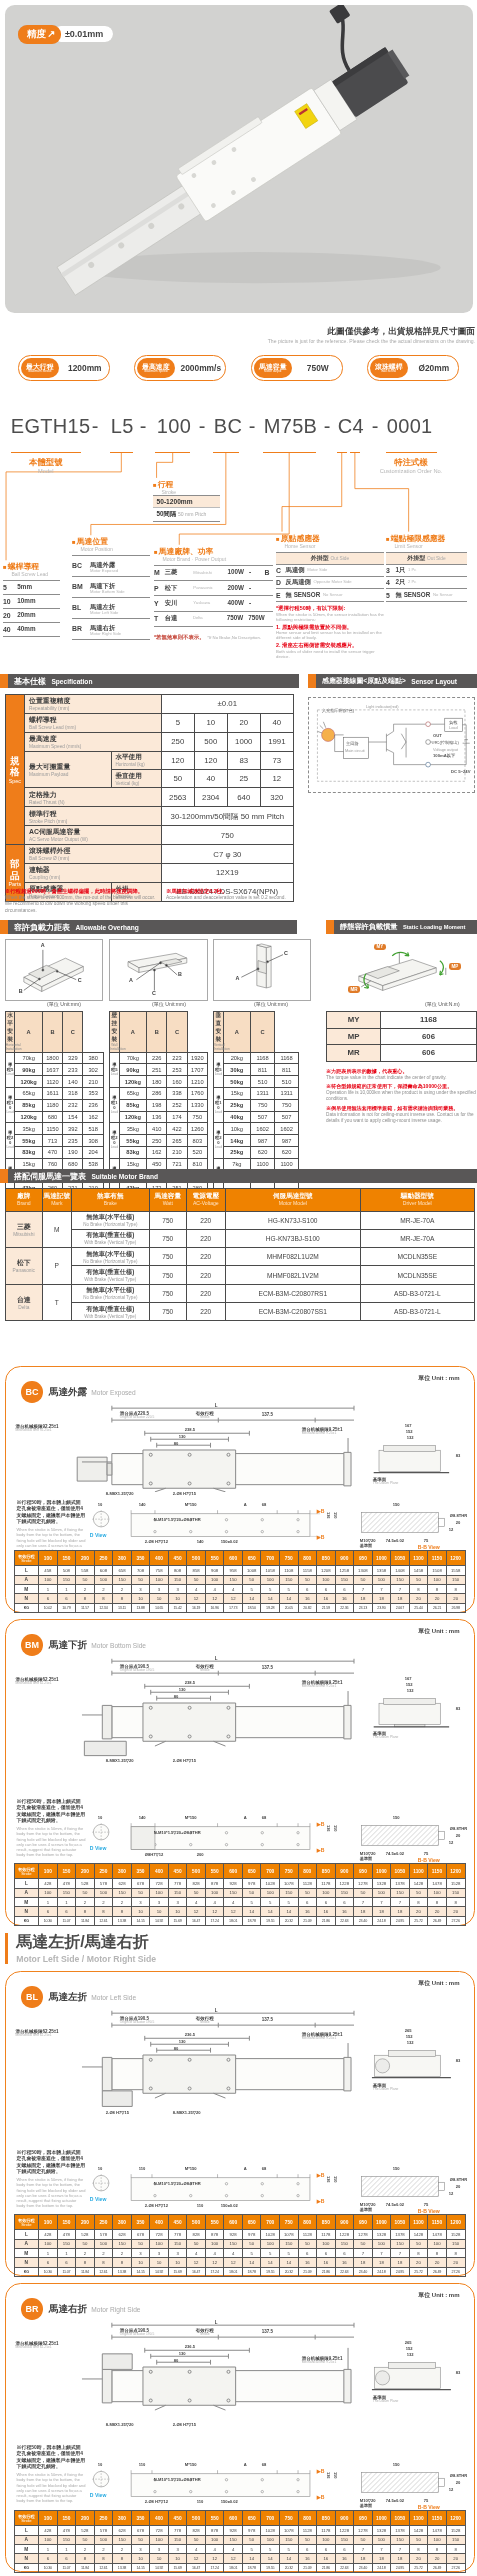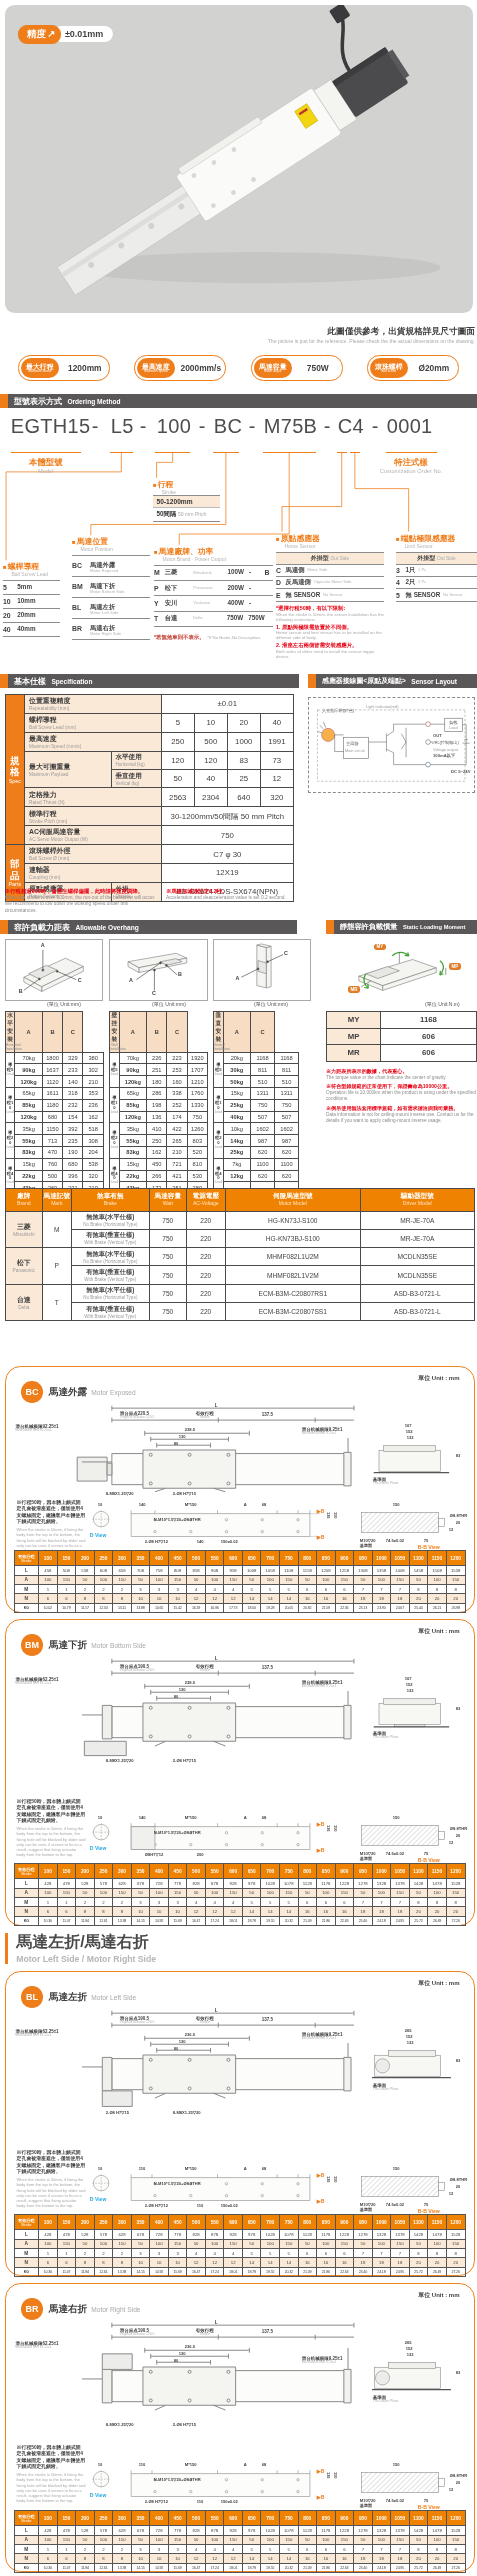--- a/index.html
+++ b/index.html
@@ -180,24 +180,20 @@
     <div class="pv">750W</div>
   </div>
   <div class="pill" style="left:367px">
     <div class="po">
         <span class="z">滾珠螺桿</span>
         <span class="e">Ball Screw</span>
       </div>
     <div class="pv">Ø20mm</div>
   </div>
 
-  <div class="sbar" style="left:0;top:394px;width:478px">
-    <span class="z">型號表示方式</span>
-    <span class="e">Ordering Method</span>
-  </div>
   <div id="code">
     <span style="left:0">EGTH15</span>
     <span style="left:81px">-</span>
     <span style="left:100px">L5</span>
     <span style="left:129px">-</span>
     <span style="left:146px">100</span>
     <span style="left:188px">-</span>
     <span style="left:203px">BC</span>
     <span style="left:238px">-</span>
     <span style="left:253px">M75B</span>
@@ -330,21 +326,21 @@
     <div style="margin-top:3.6px">
       <div class="rnote">*選擇行程50時，有以下限制:</div>
       <div class="gnote">When the stroke is 50mm, the sensor installation has the following restrictions:</div>
       <div class="rnote">1. 原點與極限需放置於不同側。</div>
       <div class="gnote">Home sensor and limit sensor has to be installed on the different side of body.</div>
       <div class="rnote">2. 滑座左右兩側皆需安裝感應片。</div>
       <div class="gnote">Both sides of slider need to install the sensor trigger device.</div>
     </div>
   </div>
 
-  <div class="oblock" style="left:396px;top:532px;width:81px">
+  <div class="oblock" style="left:386px;top:532px;width:81px">
     <div class="obhead" style="margin-bottom:2.4px"><span class="z">端點極限感應器</span><div class="e" style="margin-left:8.4px">Limit Sensor</div></div>
     <div class="subbar" style="height:10.8px;line-height:10.8px"><span>外掛型</span> <i>Out Side</i></div>
     <div class="obrow" style="height:11.4px"><span class="cd" style="flex-basis:9.6px">3</span><span class="lz">1只</span>&nbsp;<span class="le">1 Pc</span></div>
     <div class="obrow" style="height:11.4px"><span class="cd" style="flex-basis:9.6px">4</span><span class="lz">2只</span>&nbsp;<span class="le">2 Pc</span></div>
     <div class="obrow" style="height:11.4px;border-bottom:0.6px solid #8c8c8c"><span class="cd" style="flex-basis:9.6px">5</span><span class="lz">無 SENSOR</span>&nbsp;<span class="le">No Sensor</span></div>
   </div>
 
   <div class="sbar" style="left:0;top:674px;width:299px">
     <span class="z">基本仕樣</span>
       <span class="e">Specification</span>
@@ -852,20 +848,24 @@
     </table>
   <div class="abs" style="left:326px;top:1068px;width:151px">
     <div class="fnz" style="font-size:5.1px">※力距表所表示的數據，代表重心。</div>
     <div class="fne" style="font-size:4.7px;margin-bottom:2.4px">The torque value in the chart indicate the center of gravity.</div>
     <div class="fnz" style="font-size:5.1px">※符合型錄規範的正常使用下，保證壽命為10000公里。</div>
     <div class="fne" style="font-size:4.7px;margin-bottom:2.4px">Operation life is 10,000km when the product is using under the specified conditions.</div>
     <div class="fnz" style="font-size:5.1px">※倒吊使用無法套用標準規範，如有需求請洽詢我司業務。</div>
     <div class="fne" style="font-size:4.7px">Data information is not for ceiling-mount inverse use. Contact us for the details if you want to apply ceiling-mount inverse usage.</div>
   </div>
 
+  <div class="sbar" style="left:0;top:1169px;width:478px">
+    <span class="z">搭配伺服馬達一覽表</span>
+      <span class="e">Suitable Motor Brand</span>
+  </div>
   <table class="tbl-motor">
     <colgroup>
         <col style="width:37px">
         <col style="width:29px">
         <col style="width:78px">
         <col style="width:37px">
         <col style="width:39px">
         <col style="width:135px">
         <col style="width:114px">
       </colgroup>

